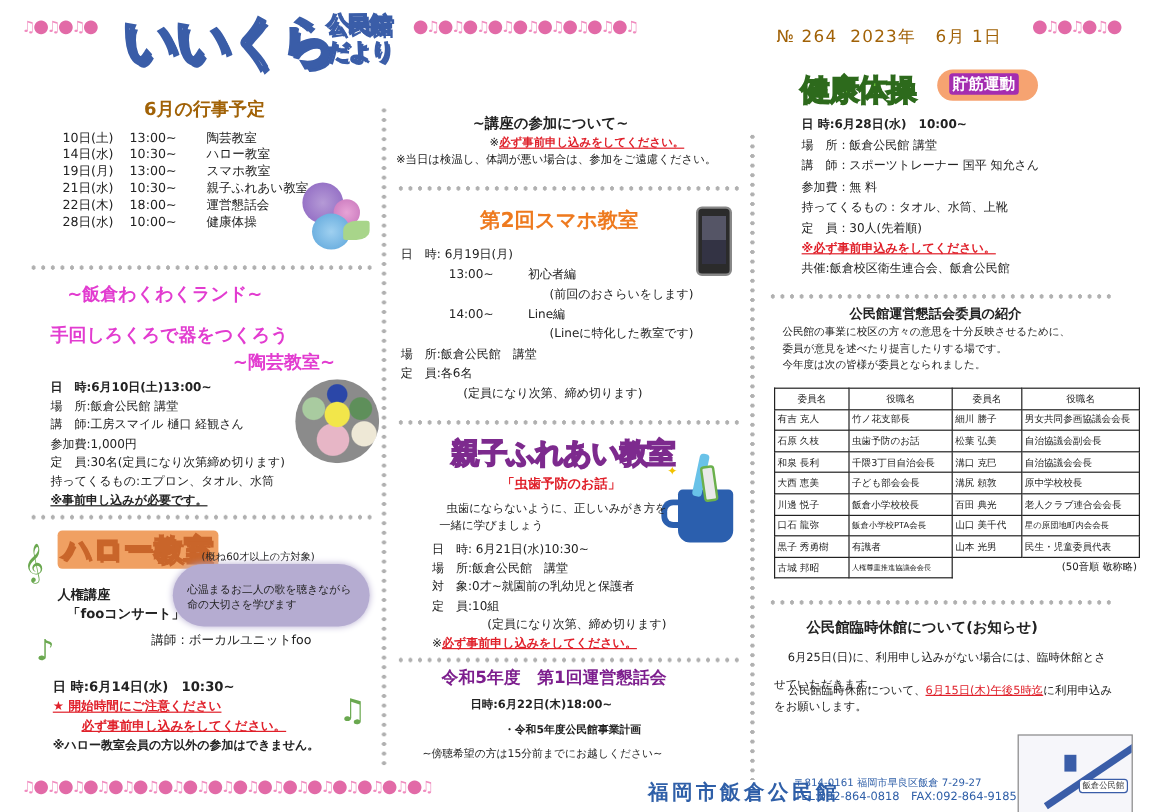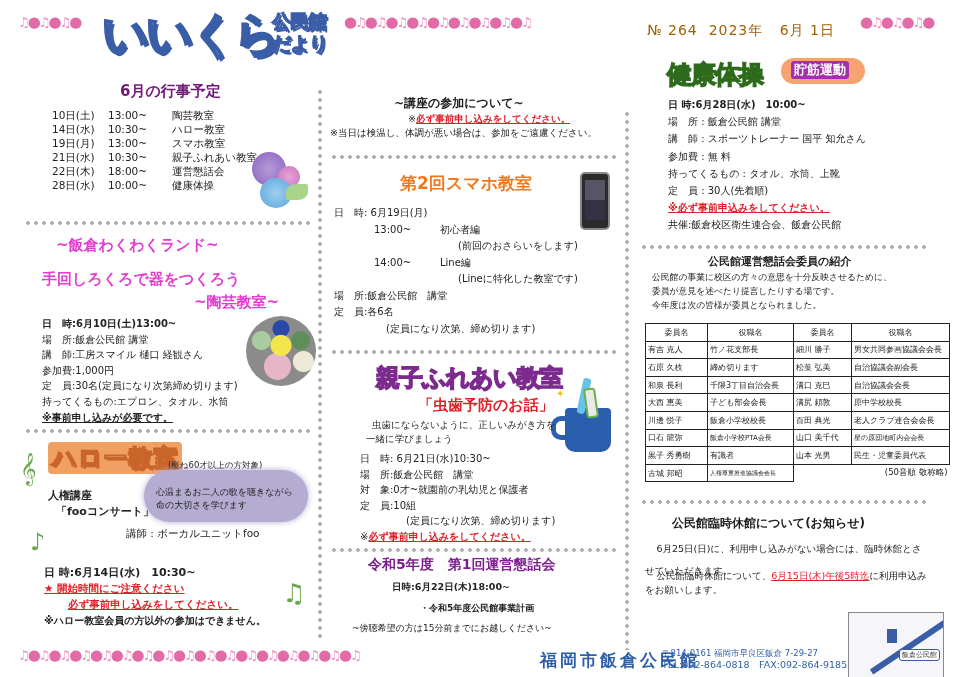--- a/index.html
+++ b/index.html
@@ -17,21 +17,21 @@
   .mast-main { position: absolute; left: 0; top: 0; font-family: "DejaVu Sans", sans-serif; font-weight: bold; font-size: 46px; letter-spacing: -3px; color: #fff;
     -webkit-text-stroke: 2.5px #3a5da8; text-shadow: 3px 3px 0 #3a5da8; line-height: 56px; }
   .mast-sub { position: absolute; left: 170px; top: 4px; font-weight: bold; font-size: 19px; line-height: 22px; color: #fff; -webkit-text-stroke: 1.2px #3a5da8; text-shadow: 2px 2px 0 #3a5da8; letter-spacing: -1px; }
 
   .issue { left: 647px; top: 22px; font-size: 14px; letter-spacing: 1px; color: #a16207; }
 
   
   .vdots { position: absolute; width: 4px; background-image: radial-gradient(circle, #b0b0b0 1.6px, transparent 2px); background-size: 4px 8px; }
   .hdots { position: absolute; height: 4px; background-image: radial-gradient(circle, #b0b0b0 1.6px, transparent 2px); background-size: 8px 4px; }
 
-  .h-green { color: #701a75; font-weight: bold; font-size: 15px; }
+  .h-green { color: #a16207; font-weight: bold; font-size: 15px; }
   .small { font-size: 10px; line-height: 14px; }
   .body11 { font-size: 10.5px; line-height: 16px; }
   .red { color: #e0202a; }
   .ul { text-decoration: underline; }
   .bold { font-weight: bold; }
 
   
   .sched { left: 52px; top: 108px; font-size: 10.5px; line-height: 14px; }
   .sched-row { display: flex; }
   .sched-row .d { width: 56px; }
@@ -211,21 +211,21 @@
   <div style="padding-left:40px;"><span style="display:inline-block;width:66px;">14:00~</span><span>Line編</span></div>
   <div style="padding-left:124px;">(Lineに特化した教室です)</div>
   <div>場　所:飯倉公民館　講堂</div>
   <div>定　員:各6名</div>
   <div style="padding-left:52px;">(定員になり次第、締め切ります)</div>
 </div>
 
 <div class="hdots" style="left:330px;top:350px;width:290px;"></div>
 
 <div class="abs oyako-title">親子ふれあい教室</div>
-<div class="abs bold red" style="left:418px;top:396px;font-size:15px;">「虫歯予防のお話」</div>
+<div class="abs bold red" style="left:418px;top:396px;font-size:11px;">「虫歯予防のお話」</div>
 <div class="abs" style="left:556px;top:388px;font-size:10px;color:#f2c200;">✦</div>
 <div class="abs cup-handle"></div>
 <div class="abs cup"></div>
 <div class="abs" style="left:580px;top:378px;width:8px;height:36px;background:#69c2e8;border-radius:3px;transform:rotate(12deg);"></div>
 <div class="abs" style="left:585px;top:388px;width:12px;height:30px;background:#e9e9e9;border:2px solid #6ab04c;border-radius:3px;transform:rotate(-8deg);"></div>
 <div class="abs" style="left:372px;top:418px;font-size:9.5px;line-height:14px;">
   <div>虫歯にならないように、正しいみがき方を</div>
   <div style="margin-left:-6px;">一緒に学びましょう</div>
 </div>
 <div class="abs" style="left:360px;top:451px;font-size:10px;line-height:15.5px;">
@@ -277,21 +277,21 @@
     <th class="c4">役職名</th>
   </tr>
   <tr>
         <td>有吉 克人</td>
         <td>竹ノ花支部長</td>
         <td>細川 勝子</td>
         <td>男女共同参画協議会会長</td>
       </tr>
   <tr>
         <td>石原 久枝</td>
-        <td>締め切ります</td>
+        <td>虫歯予防のお話</td>
         <td>松葉 弘美</td>
         <td>自治協議会副会長</td>
       </tr>
   <tr>
         <td>和泉 長利</td>
         <td>千隈3丁目自治会長</td>
         <td>溝口 克巳</td>
         <td>自治協議会会長</td>
       </tr>
   <tr>

